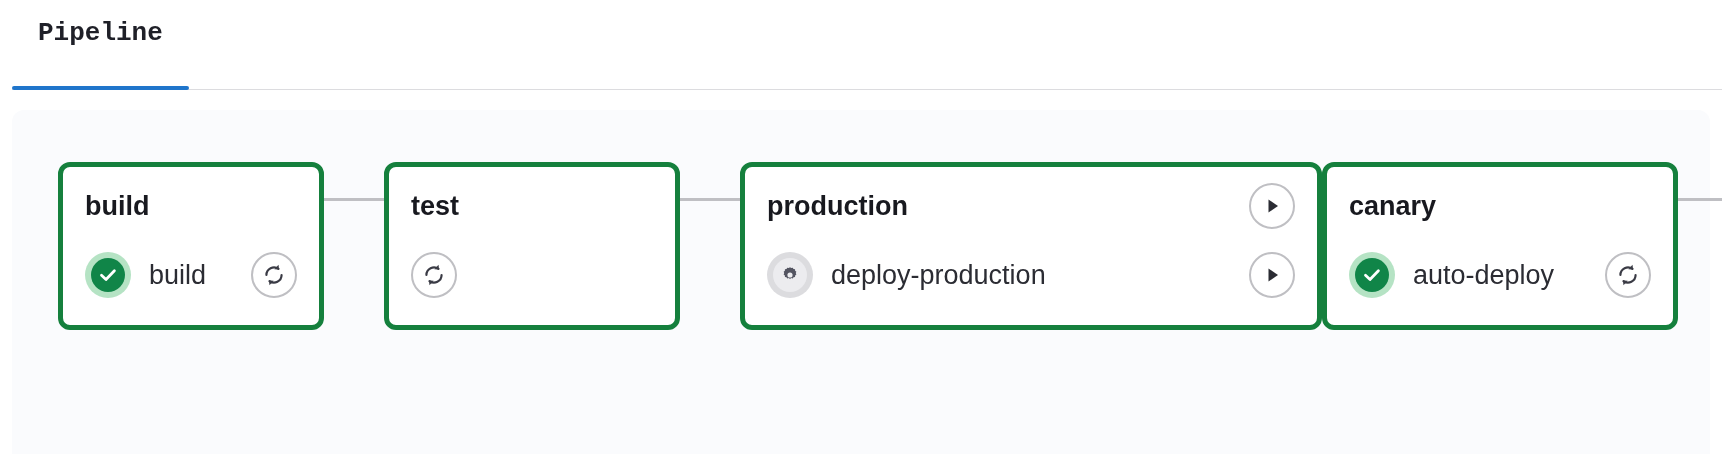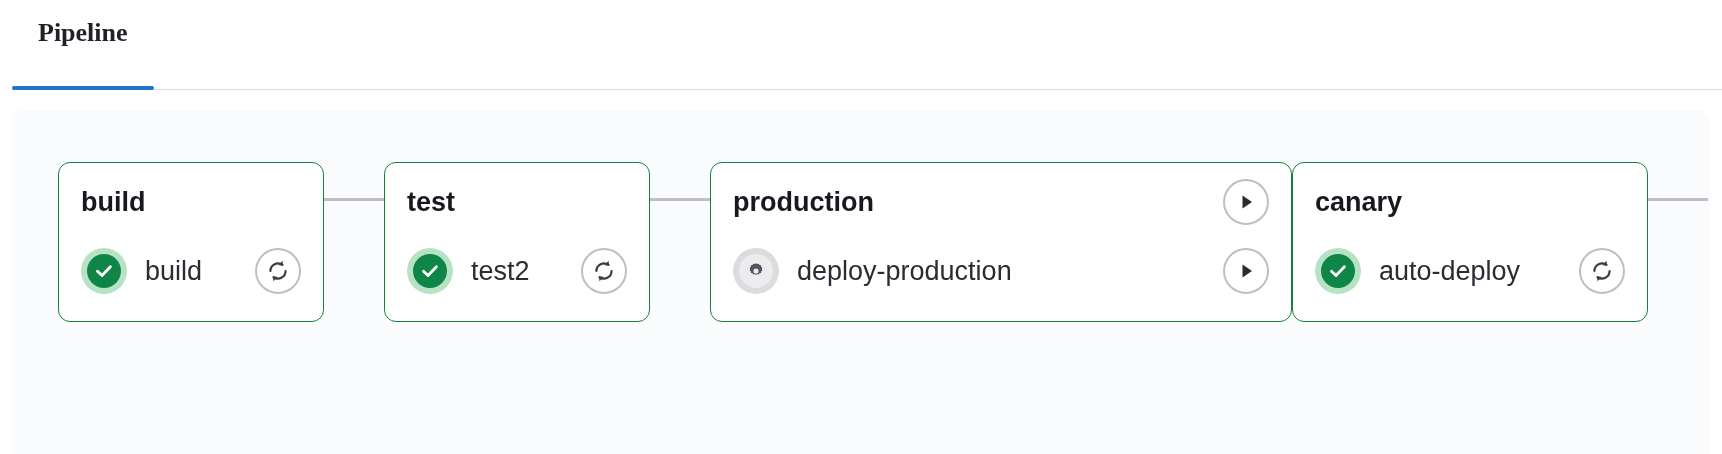--- a/index.html
+++ b/index.html
@@ -35,21 +35,21 @@
     gap: 12px;
     height: 90px;
     padding: 0 26px;
     font-size: 26px;
     color: #3a3b45;
     cursor: pointer;
     position: relative;
     z-index: 2;
     background: transparent;
     border: none;
-    font-family: Liberation Serif, serif;
+    font-family: Liberation Mono, monospace;
     line-height: 1;
     padding-bottom: 48px;
     padding-top: 20px;
     align-items: flex-start;
   }
   .tab.active {
     font-weight: bold;
     color: #1f2028;
   }
   .tab.active::after {
@@ -114,27 +114,27 @@
     position: absolute;
     left: 0;
     right: 0;
     top: 36px;
     height: 3px;
     background: #bfbfc3;
   }
 
   .stage-card {
     background: #ffffff;
-    border: 1px solid #15803d;
+    border: 5px solid #15803d;
     border-radius: 12px;
     padding: 22px 22px 24px 22px;
     min-width: 260px;
   }
   .stage-card.w-build      { width: 266px; }
-  .stage-card.w-test       { width: 266px; text-align: center; }
+  .stage-card.w-test       { width: 296px; text-align: center; }
   .stage-card.w-canary     { width: 356px; }
   .stage-card.w-production { width: 582px; }
 
   .stage-head {
     display: flex;
     align-items: center;
     justify-content: space-between;
     height: 34px;
     margin-bottom: 26px;
   }
@@ -260,30 +260,20 @@
     </div>
 
     <div class="stage-wrap">
       <div class="stage-card w-test">
         <div class="stage-head">
           <span class="stage-name">test</span>
         </div>
 
 
         <div class="job-row">
-          <div class="job-left">
-            <span class="status-icon success">
-              <span class="core">
-                <svg width="20" height="20" viewBox="0 0 20 20" aria-hidden="true">
-                  <path d="M3.5 10.2 L8 14.4 L16.4 5.8" fill="none" stroke="#ffffff" stroke-width="2.8" stroke-linecap="round" stroke-linejoin="round"></path>
-                </svg>
-              </span>
-            </span>
-            <span class="job-name">test2</span>
-          </div>
           <button class="action-btn">
             <svg width="26" height="26" viewBox="0 0 24 24" aria-hidden="true">
               <path d="M19 12a7 7 0 0 1-11.2 5.6" fill="none" stroke="#3a3b45" stroke-width="2" stroke-linecap="round"></path>
               <path d="M5 12a7 7 0 0 1 11.2-5.6" fill="none" stroke="#3a3b45" stroke-width="2" stroke-linecap="round"></path>
               <path d="M16.2 2.6 L16.6 6.9 L12.3 6.6 Z" fill="#3a3b45"></path>
               <path d="M7.8 21.4 L7.4 17.1 L11.7 17.4 Z" fill="#3a3b45"></path>
             </svg>
           </button>
         </div>
       </div>

